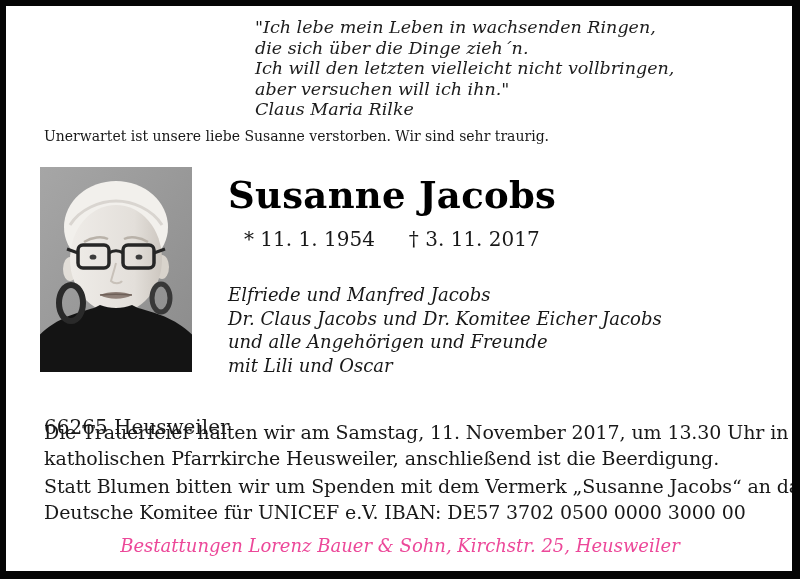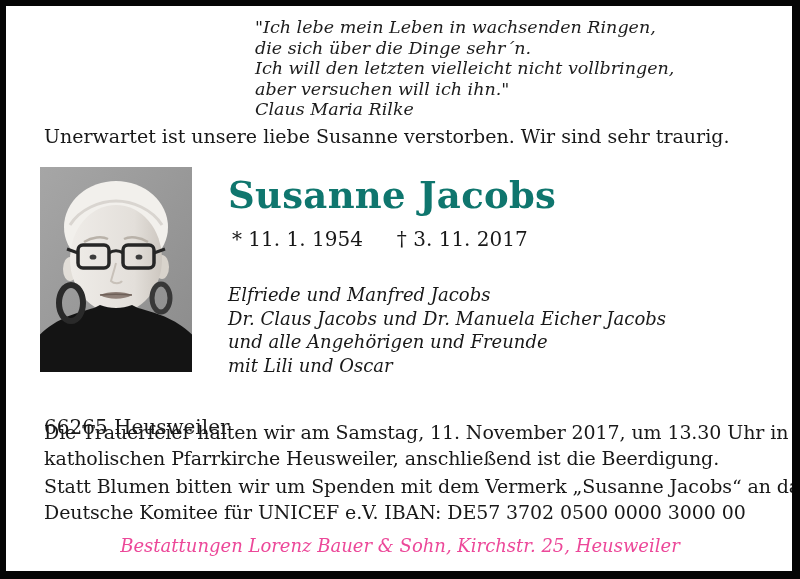--- a/index.html
+++ b/index.html
@@ -27,38 +27,38 @@
 
   .quote {
     left: 255px; top: 17px;
     font-style: italic;
     font-size: 17.5px; line-height: 20.5px;
     white-space: nowrap;
     color: #1c1c1c;
   }
   .intro {
     left: 44px; top: 124px;
-    font-size: 19px; line-height: 24px;
+    font-size: 14px; line-height: 24px;
     white-space: nowrap;
   }
   .photo {
     left: 40px; top: 167px;
     width: 152px; height: 205px;
     overflow: hidden;
   }
   .name {
     left: 228px; top: 172px;
     font-size: 37px; line-height: 46px;
     font-weight: bold;
     letter-spacing: 0.3px;
     white-space: nowrap;
-    color: #0f766e;
+    color: #000000;
   }
   .dates {
-    left: 232px; top: 227px;
+    left: 244px; top: 227px;
     font-size: 20px; line-height: 24px;
     white-space: nowrap;
   }
   .dates .death { margin-left: 34px; }
   .mourners {
     left: 228px; top: 283px;
     font-style: italic;
     font-size: 18px; line-height: 23.5px;
     white-space: nowrap;
   }
@@ -86,21 +86,21 @@
   }
 </style>
 </head>
 <body>
 
 <div class="page">
   <div class="frame"></div>
 
   <div class="abs quote">
     <div>"Ich lebe mein Leben in wachsenden Ringen,</div>
-    <div>die sich über die Dinge sehr´n.</div>
+    <div>die sich über die Dinge zieh´n.</div>
     <div>Ich will den letzten vielleicht nicht vollbringen,</div>
     <div>aber versuchen will ich ihn."</div>
     <div>Claus Maria Rilke</div>
   </div>
 
   <div class="abs intro">Unerwartet ist unsere liebe Susanne verstorben. Wir sind sehr traurig.</div>
 
   <div class="abs photo">
     <svg width="152" height="205" viewBox="0 0 152 205" xmlns="http://www.w3.org/2000/svg">
       <defs>
@@ -152,21 +152,21 @@
     </svg>
   </div>
 
   <div class="abs name">Susanne Jacobs</div>
   <div class="abs dates">
     <span class="birth">* 11. 1. 1954</span><span class="death">† 3. 11. 2017</span>
   </div>
 
   <div class="abs mourners">
     <div>Elfriede und Manfred Jacobs</div>
-    <div>Dr. Claus Jacobs und Dr. Manuela Eicher Jacobs</div>
+    <div>Dr. Claus Jacobs und Dr. Komitee Eicher Jacobs</div>
     <div>und alle Angehörigen und Freunde</div>
     <div>mit Lili und Oscar</div>
   </div>
 
   <div class="abs address">66265 Heusweiler</div>
 
   <div class="abs para para1">
     <div>Die Trauerfeier halten wir am Samstag, 11. November 2017, um 13.30 Uhr in der</div>
     <div>katholischen Pfarrkirche Heusweiler, anschließend ist die Beerdigung.</div>
   </div>

